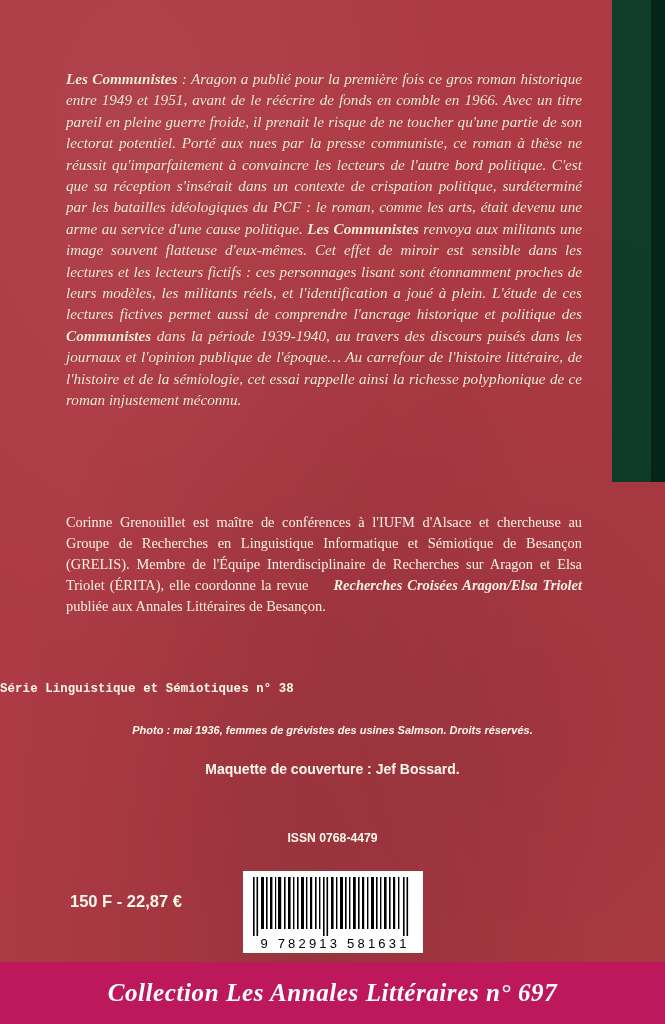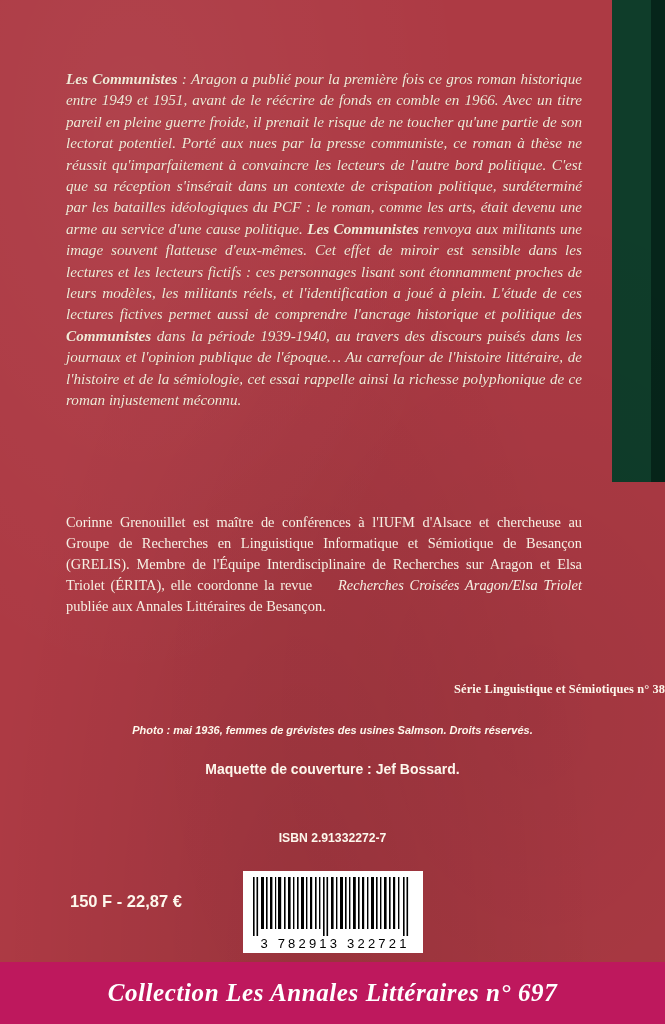--- a/index.html
+++ b/index.html
@@ -78,32 +78,32 @@
     top: 512px;
     width: 516px;
     color: #f6f0e4;
     font-size: 14.4px;
     line-height: 21px;
     text-align: justify;
     font-style: normal;
   }
   .bio i {
     font-style: italic;
-    font-weight: normal;
+    font-weight: bold;
     margin-left: 20px;
   }
 
   
   .series-line {
     position: absolute;
     left: 0;
     width: 665px;
-    text-align: right;
-    color: #fdf7ec;
-    font-family: Liberation Serif, serif;
+    text-align: left;
+    color: #fdf7ec;
+    font-family: Liberation Mono, monospace;
     font-weight: bold;
     font-size: 12.4px;
     top: 682px;
     letter-spacing: 0.1px;
   }
   .photo-credit {
     position: absolute;
     left: 0;
     width: 665px;
     text-align: center;
@@ -216,21 +216,21 @@
 
     <div class="bio">
       <span>Corinne Grenouillet est maître de conférences à l'IUFM d'Alsace et chercheuse au Groupe de Recherches en Linguistique Informatique et Sémiotique de Besançon (GRELIS). Membre de l'Équipe Interdisciplinaire de Recherches sur Aragon et Elsa Triolet (ÉRITA), elle coordonne la revue </span><i>Recherches Croisées Aragon/Elsa Triolet</i><span> publiée aux Annales Littéraires de Besançon.</span>
     </div>
 
     <div class="series-line">Série Linguistique et Sémiotiques n° 38</div>
     <div class="photo-credit">Photo : mai 1936, femmes de grévistes des usines Salmson. Droits réservés.</div>
     <div class="cover-credit">Maquette de couverture : Jef Bossard.</div>
 
     <div class="ids">
-      <div>ISBN 2.91332272-7</div>
+      <div>ISSN 0768-4479</div>
     </div>
 
     <div class="price">150 F - 22,87 €</div>
 
     <div class="barcode-wrap">
       <svg class="barcode" viewBox="0 0 164 59" preserveAspectRatio="none">
         <rect x="0" y="0" width="164" height="59" fill="#ffffff"></rect>
         <g fill="#000000">
           <rect x="2" y="0" width="1.6" height="59"></rect>
           <rect x="5.5" y="0" width="1.6" height="59"></rect>
@@ -263,21 +263,21 @@
           <rect x="125" y="0" width="1.6" height="52"></rect>
           <rect x="129" y="0" width="1.4" height="52"></rect>
           <rect x="133" y="0" width="2.6" height="52"></rect>
           <rect x="138" y="0" width="1.6" height="52"></rect>
           <rect x="142" y="0" width="2.2" height="52"></rect>
           <rect x="147" y="0" width="1.4" height="52"></rect>
           <rect x="152" y="0" width="1.6" height="59"></rect>
           <rect x="155.5" y="0" width="1.6" height="59"></rect>
         </g>
       </svg>
-      <div class="barcode-digits">3  782913 322721</div>
+      <div class="barcode-digits">9  782913 581631</div>
     </div>
 
   </div>
 
   <div class="bottom-bar">
     <div class="collection">Collection Les Annales Littéraires n° 697</div>
   </div>
 
 </div>
 

